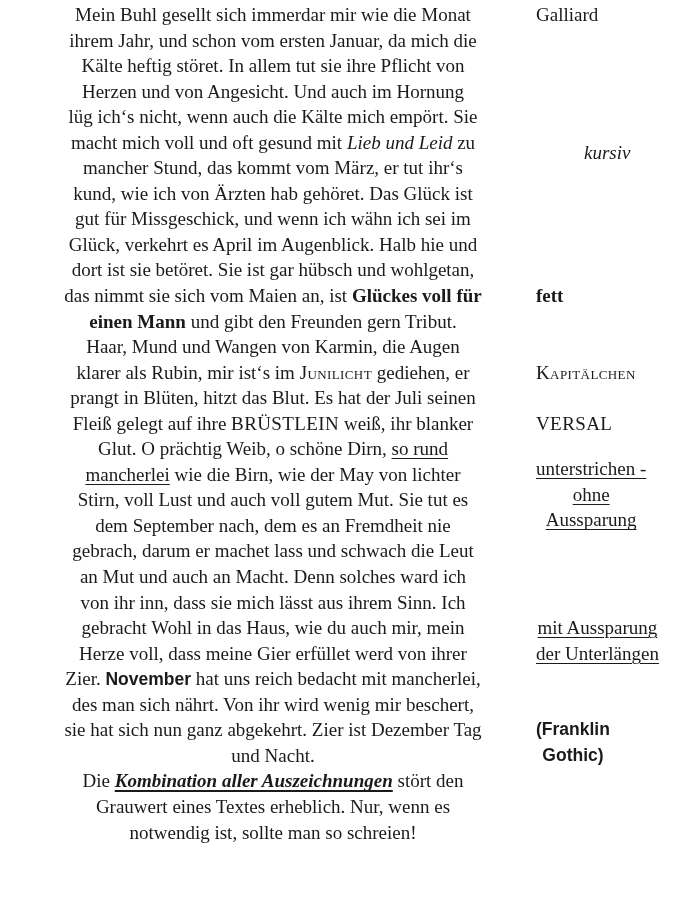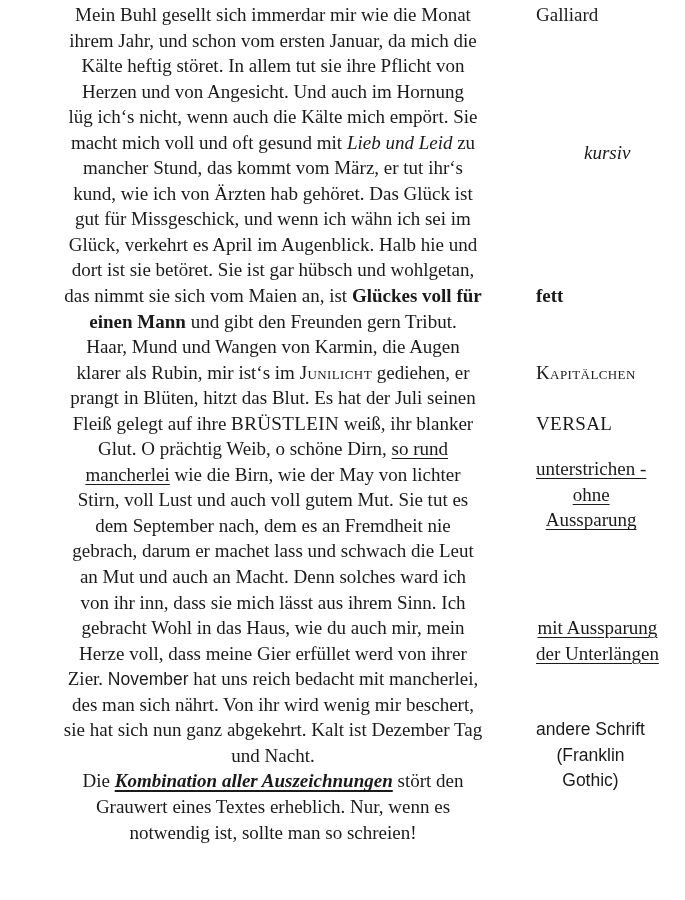--- a/index.html
+++ b/index.html
@@ -53,21 +53,21 @@
     text-underline-offset: 3px;
   }
   .seg-underline-skip {
     text-decoration: underline;
     text-decoration-skip-ink: auto;
     text-decoration-thickness: 1.4px;
     text-underline-offset: 3px;
   }
   .seg-franklin {
     font-family: "Liberation Sans", sans-serif;
-    font-weight: normal;
+    font-weight: bold;
     font-size: 17.5px;
   }
   .seg-combo {
     font-weight: bold;
     font-style: italic;
     text-decoration: underline;
     text-decoration-skip-ink: none;
     text-decoration-thickness: 2px;
     text-underline-offset: 3px;
   }
@@ -98,21 +98,21 @@
       <div class="line"><span class="seg-underline">mancherlei</span><span class="seg-regular"> wie die Birn, wie der May von lichter</span></div>
       <div class="line"><span class="seg-regular">Stirn, voll Lust und auch voll gutem Mut. Sie tut es</span></div>
       <div class="line"><span class="seg-regular">dem September nach, dem es an Fremdheit nie</span></div>
       <div class="line"><span class="seg-regular">gebrach, darum er machet lass und schwach die Leut</span></div>
       <div class="line"><span class="seg-regular">an Mut und auch an Macht. Denn solches ward ich</span></div>
       <div class="line"><span class="seg-regular">von ihr inn, dass sie mich lässt aus ihrem Sinn. Ich</span></div>
       <div class="line"><span class="seg-regular">gebracht Wohl in das Haus, wie du auch mir, mein</span></div>
       <div class="line"><span class="seg-regular">Herze voll, dass meine Gier erfüllet werd von ihrer</span></div>
       <div class="line"><span class="seg-regular">Zier. </span><span class="seg-franklin">November</span><span class="seg-regular"> hat uns reich bedacht mit mancherlei,</span></div>
       <div class="line"><span class="seg-regular">des man sich nährt. Von ihr wird wenig mir beschert,</span></div>
-      <div class="line"><span class="seg-regular">sie hat sich nun ganz abgekehrt. Kalt ist Dezember Tag</span></div>
+      <div class="line"><span class="seg-regular">sie hat sich nun ganz abgekehrt. Zier ist Dezember Tag</span></div>
       <div class="line"><span class="seg-regular">und Nacht.</span></div>
       <div class="line"><span class="seg-regular">Die </span><span class="seg-combo">Kombination aller Auszeichnungen</span><span class="seg-regular"> stört den</span></div>
       <div class="line"><span class="seg-regular">Grauwert eines Textes erheblich. Nur, wenn es</span></div>
       <div class="line"><span class="seg-regular">notwendig ist, sollte man so schreien!</span></div>
     </div>
   <div class="margin-column">
       <div class="margin-label" style="top: 2px;">
         <div class="label-line seg-regular">Galliard</div>
       </div>
       <div class="margin-label" style="top: 140px; margin-left: 48px;">
@@ -130,18 +130,17 @@
       <div class="margin-label" style="top: 444px; margin-top: 12px;">
         <div class="label-line seg-underline">unterstrichen -</div>
         <div class="label-line seg-underline">ohne</div>
         <div class="label-line seg-underline">Aussparung</div>
       </div>
       <div class="margin-label" style="top: 615.2px;">
         <div class="label-line seg-underline-skip">mit Aussparung</div>
         <div class="label-line seg-underline-skip">der Unterlängen</div>
       </div>
       <div class="margin-label" style="top: 717.4px;">
-        <div class="label-line seg-franklin">andere Schrift</div>
         <div class="label-line seg-franklin">(Franklin</div>
         <div class="label-line seg-franklin">Gothic)</div>
       </div>
     </div>
 </div>
 
 </body></html>

